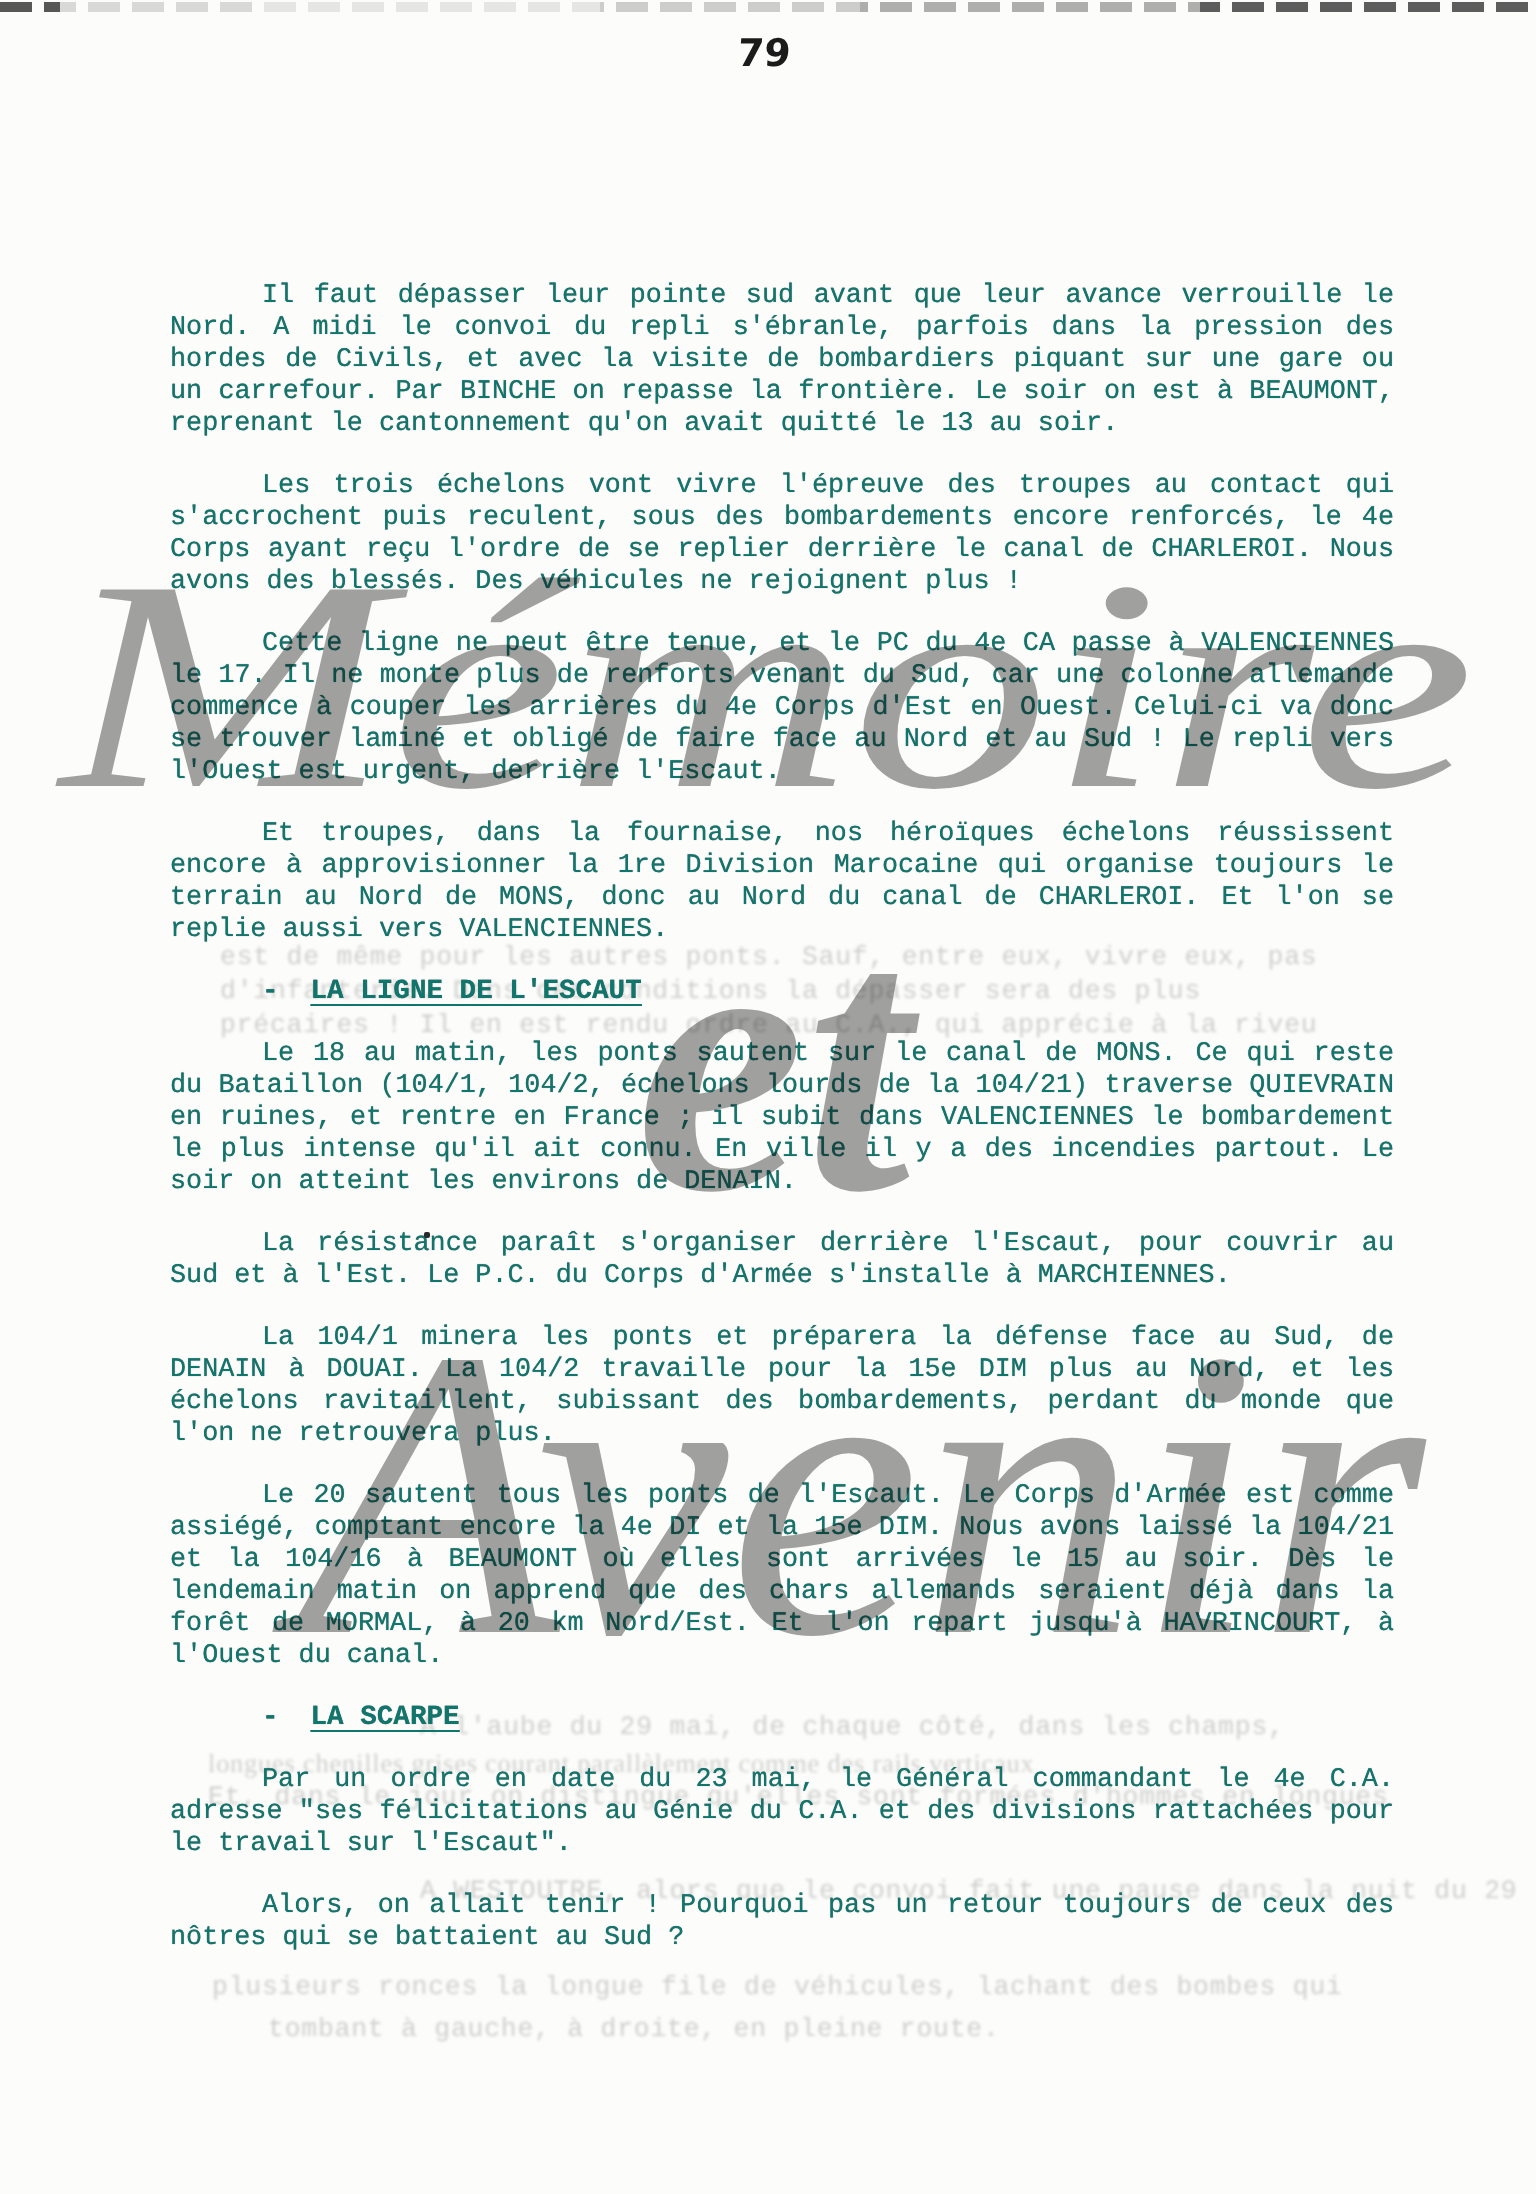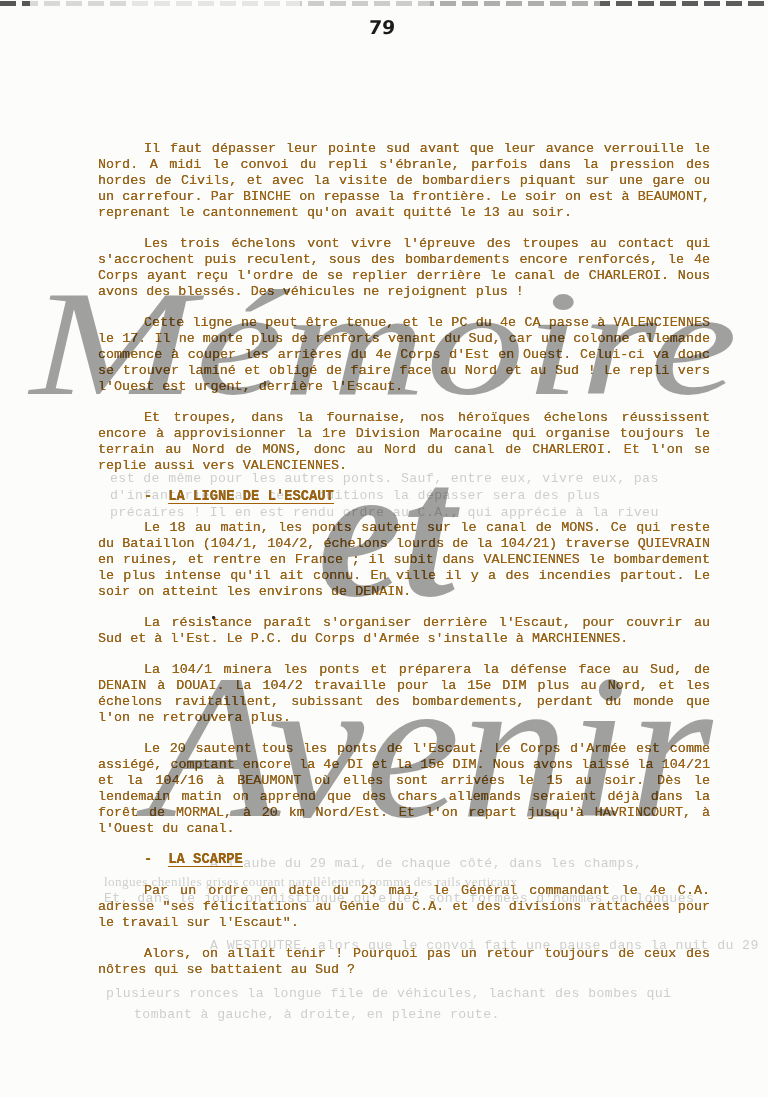--- a/index.html
+++ b/index.html
@@ -25,22 +25,22 @@
   }
   .page-number{
     position:absolute;top:16px;left:352px;width:60px;
     text-align:center;
     font-family:"DejaVu Sans",sans-serif;
     font-size:19px;font-weight:bold;color:#1b1b1b;
     transform:skewX(-4deg);
   }
   
   .text-block{
-    position:absolute;left:98px;top:141px;width:612px;
-    font-size:13.4px;line-height:16px;color:#a16207;
+    position:absolute;left:85px;top:141px;width:612px;
+    font-size:13.4px;line-height:16px;color:#0f766e;
     text-shadow:0 0 .4px rgba(20,20,20,.65);
   }
   .text-block p{
     margin:0 0 15px 0;
     text-align:justify;
     text-indent:46px;
     white-space:normal;
   }
   .heading{
     margin:0 0 15px 0;

